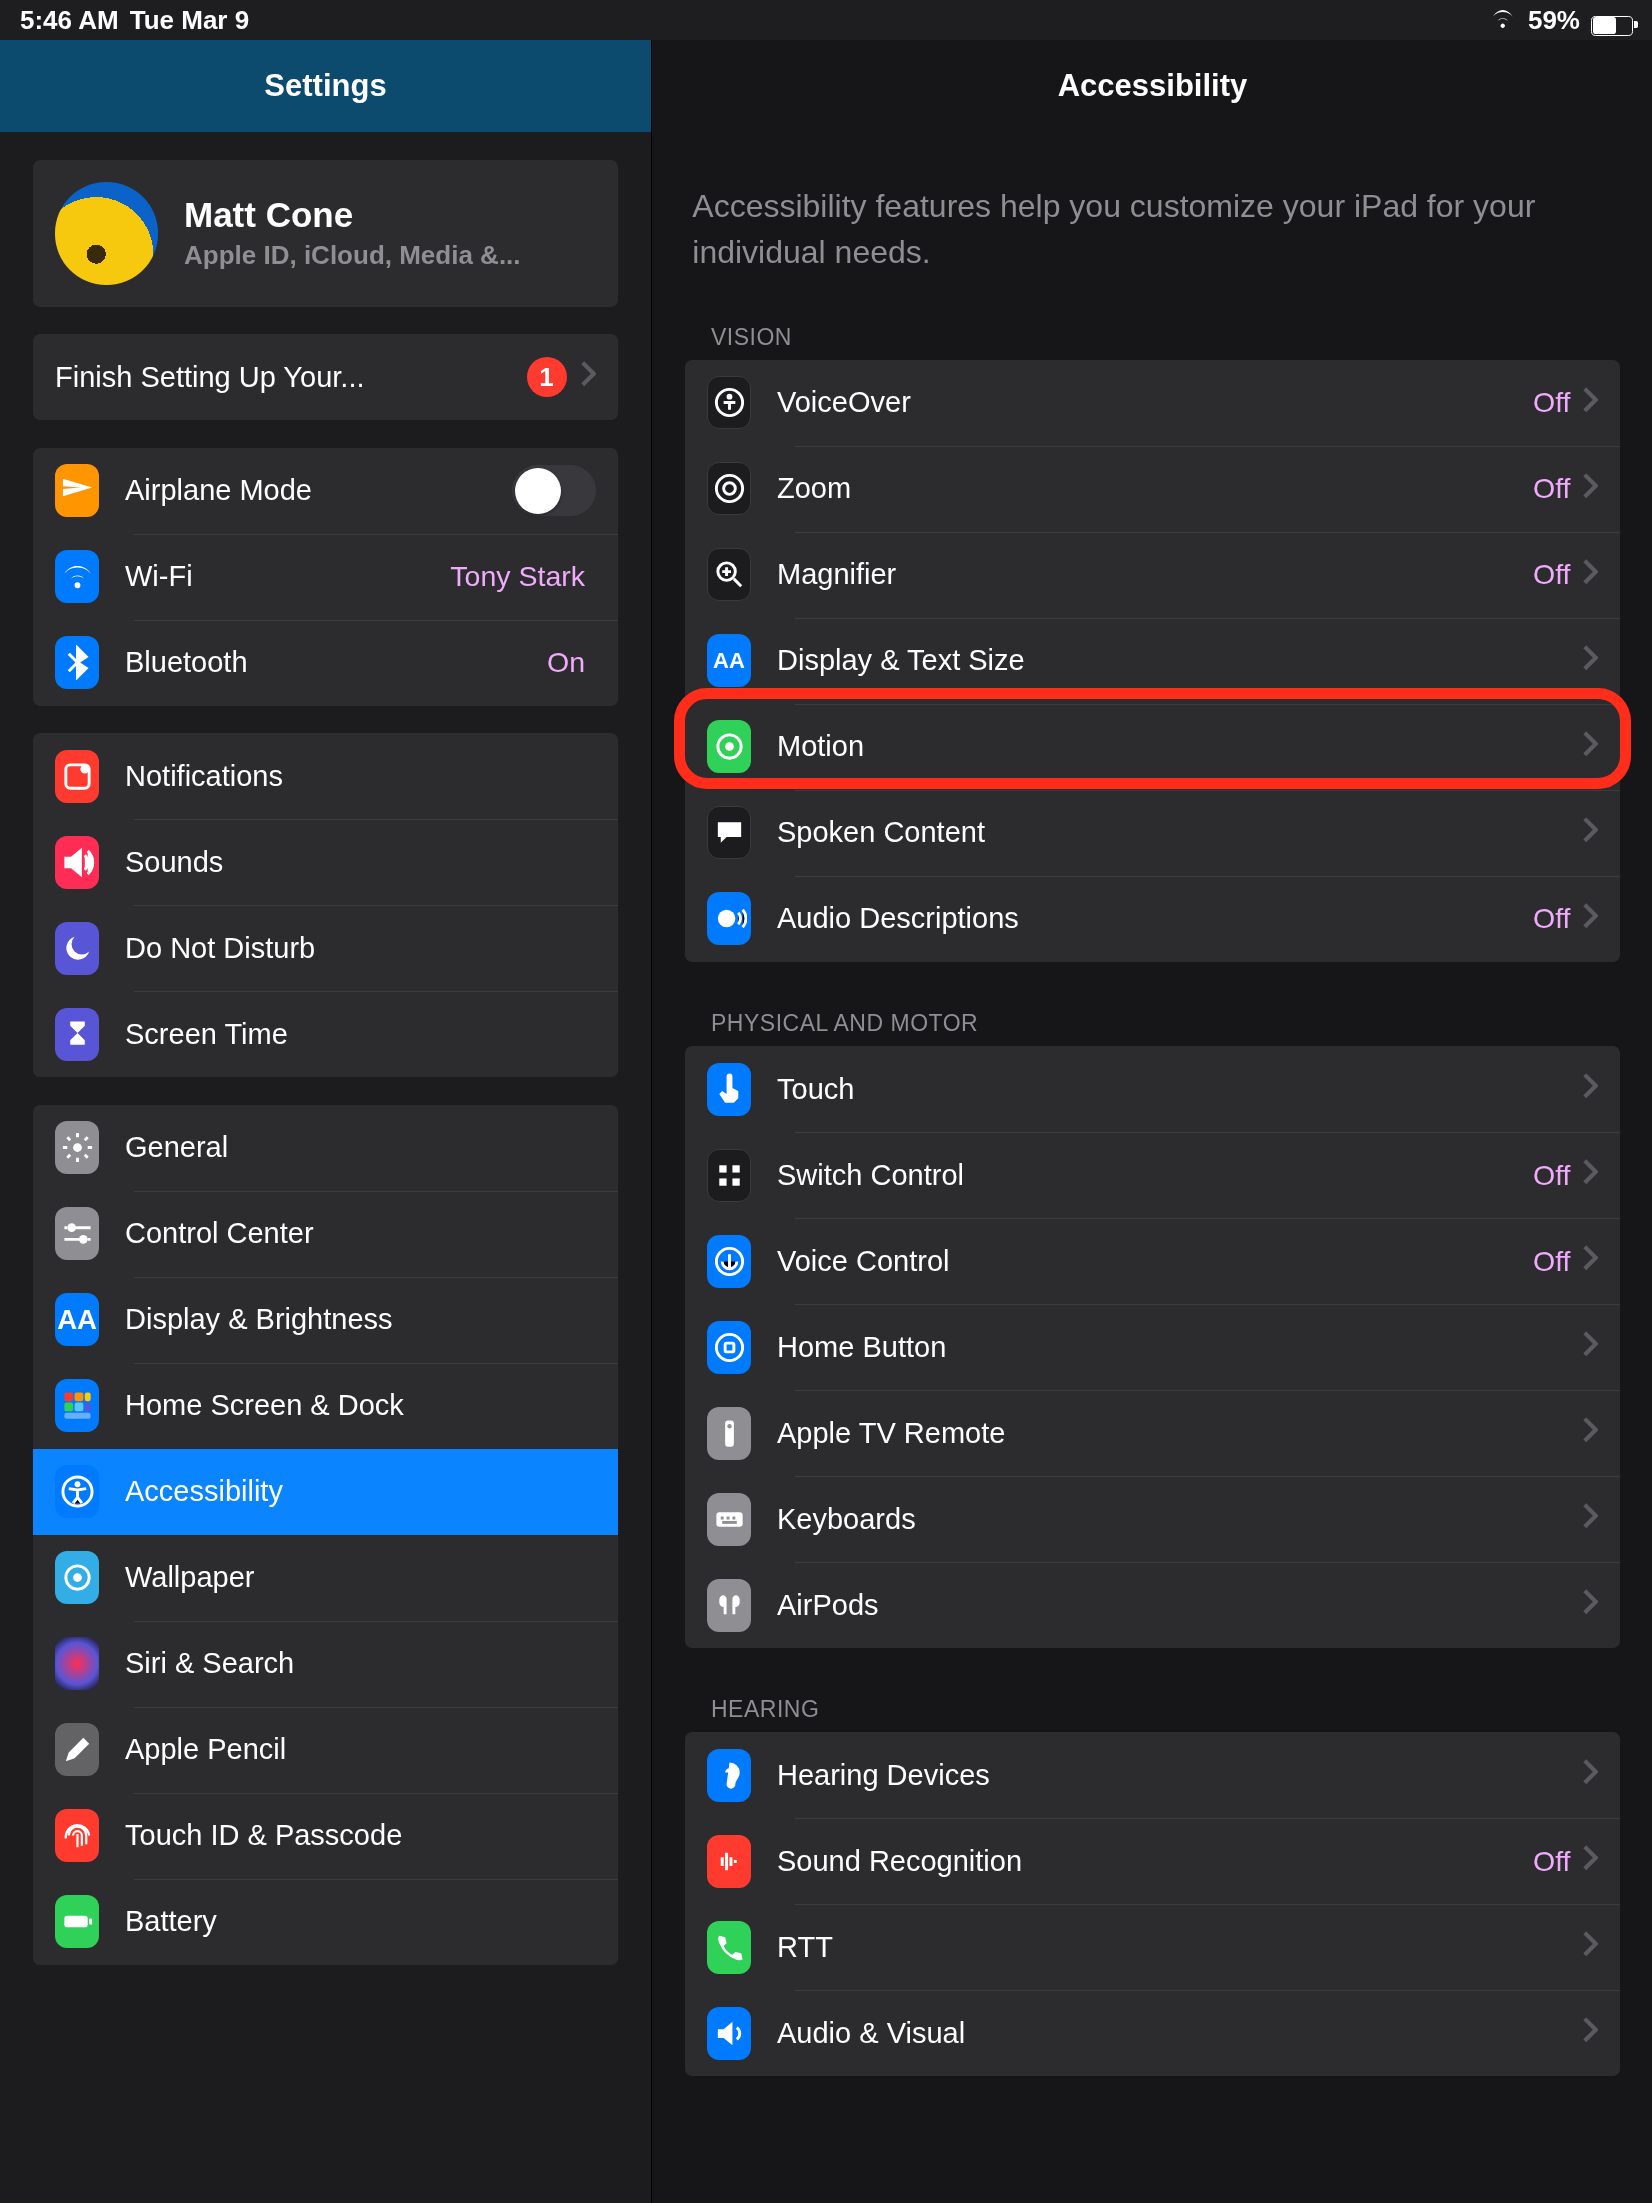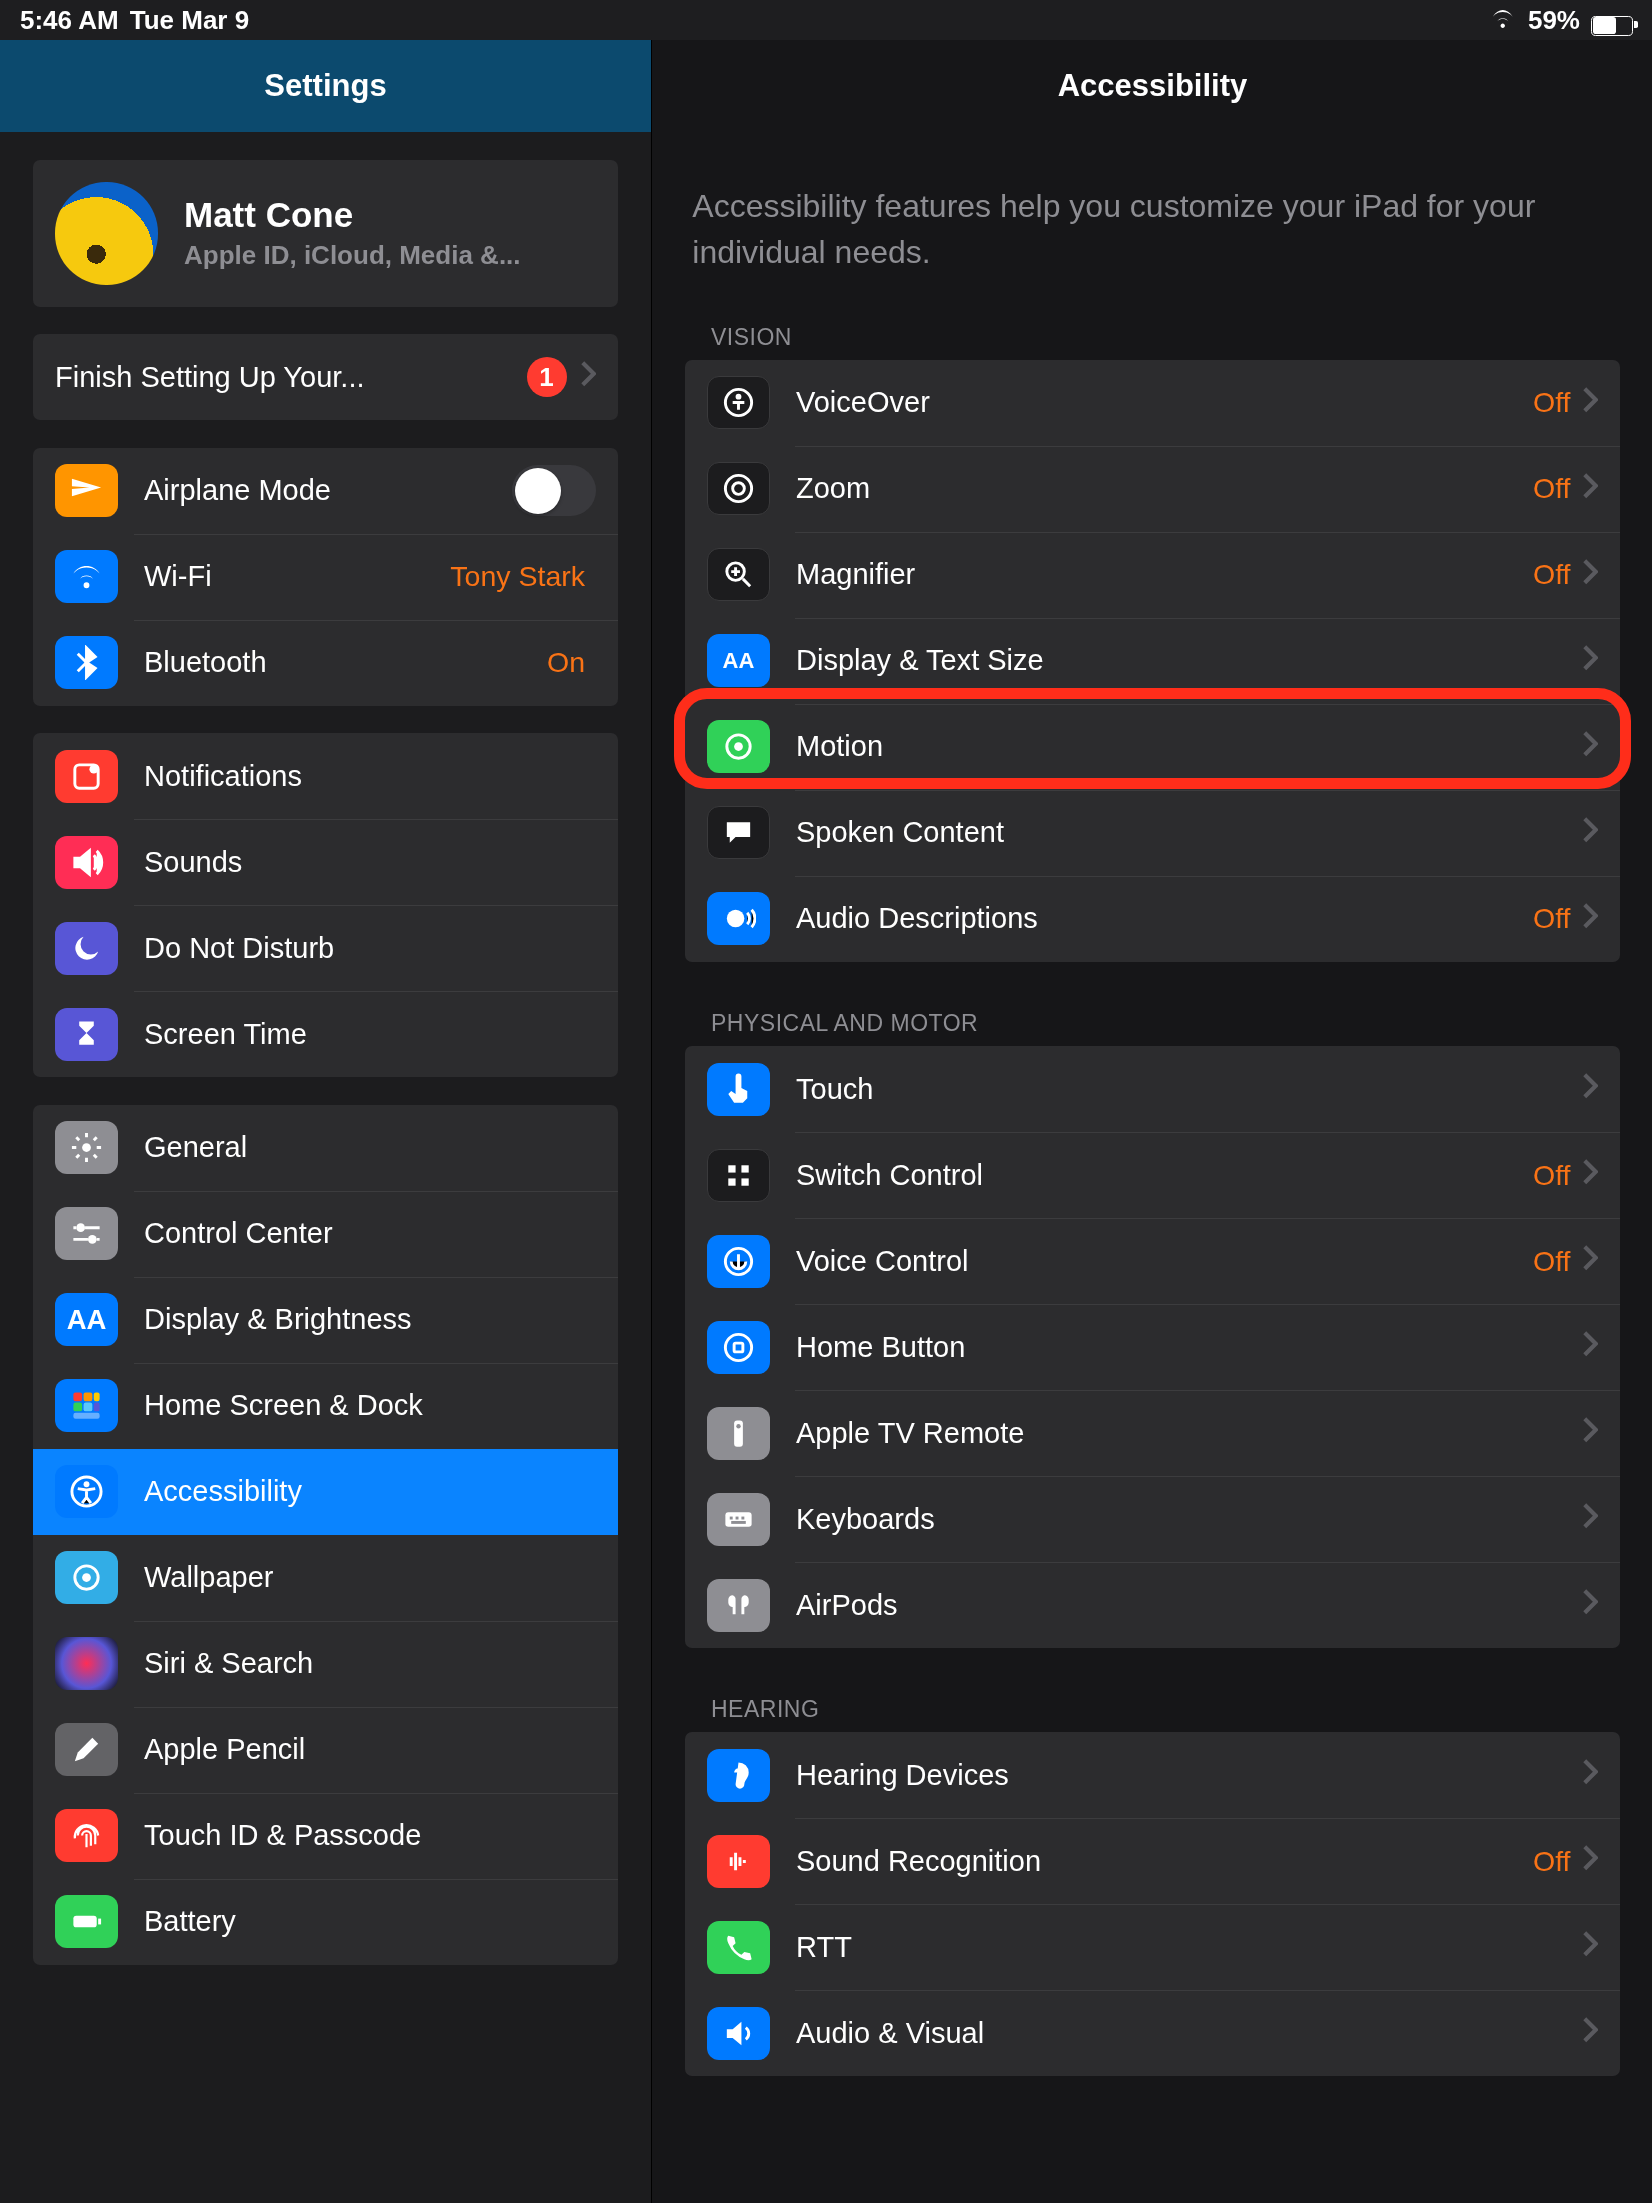--- a/index.html
+++ b/index.html
@@ -19,24 +19,24 @@
   .sidebar-scroll { flex:1; overflow:hidden; padding: 0 33px; }
 
   .content { flex:1; background:#161618; display:flex; flex-direction:column; }
   .content-header { height:92px; display:flex; align-items:center; justify-content:center; font-size:31px; font-weight:700; background:#161618; }
   .content-body { flex:1; padding: 0 33px; overflow:hidden; }
 
   .group { background:#2c2c2e; border-radius:7px; margin-top: 27.5px; overflow:hidden; }
   .row { display:flex; align-items:center; padding: 16.5px 22px; min-height: 86px; position:relative; font-size: 29px; }
   .row + .row::before { content:""; position:absolute; left: 101px; right:0; top:0; height:0.9px; background: rgba(255,255,255,0.08); }
   .row .label { flex:1; }
-  .row .value { color:#f97316; font-size:28.5px; margin-right: 11px; }
+  .row .value { color:#f0abfc; font-size:28.5px; margin-right: 11px; }
   .chev { color:#5a5a5f; }
   .chev svg { width: 16.5px; height: 27.5px; }
-  .icon { width: 63px; height: 53px; border-radius: 12px; margin-right: 26px; display:flex; align-items:center; justify-content:center; flex-shrink:0; font-size:27.5px; }
+  .icon { width: 44px; height: 53px; border-radius: 12px; margin-right: 26px; display:flex; align-items:center; justify-content:center; flex-shrink:0; font-size:27.5px; }
   .icon svg { width: 35px; height: 35px; }
 
   .profile-row { display:flex; align-items:center; padding: 22px; }
   .avatar { width: 103px; height:103px; border-radius:51px; margin-right:26px; overflow:hidden; flex-shrink:0; background: radial-gradient(circle at 40% 70%, #3a2a0c 0 10%, #f6c90e 10% 60%, #0b62c9 60% 100%); }
   .profile-name { font-size:35px; font-weight:600; }
   .profile-sub { color:#8e8e93; font-size:26px; margin-top:5.5px;font-weight:bold; }
 
   .badge { background:#ff3b30; color:#fff; border-radius:27.5px; min-width:40px; height:40px; display:inline-flex; align-items:center; justify-content:center; font-size:26px; font-weight:600; margin-right:13px; }
 
   .toggle { width:84px; height:51px; background:#39393d; border-radius:26px; position:relative; }

